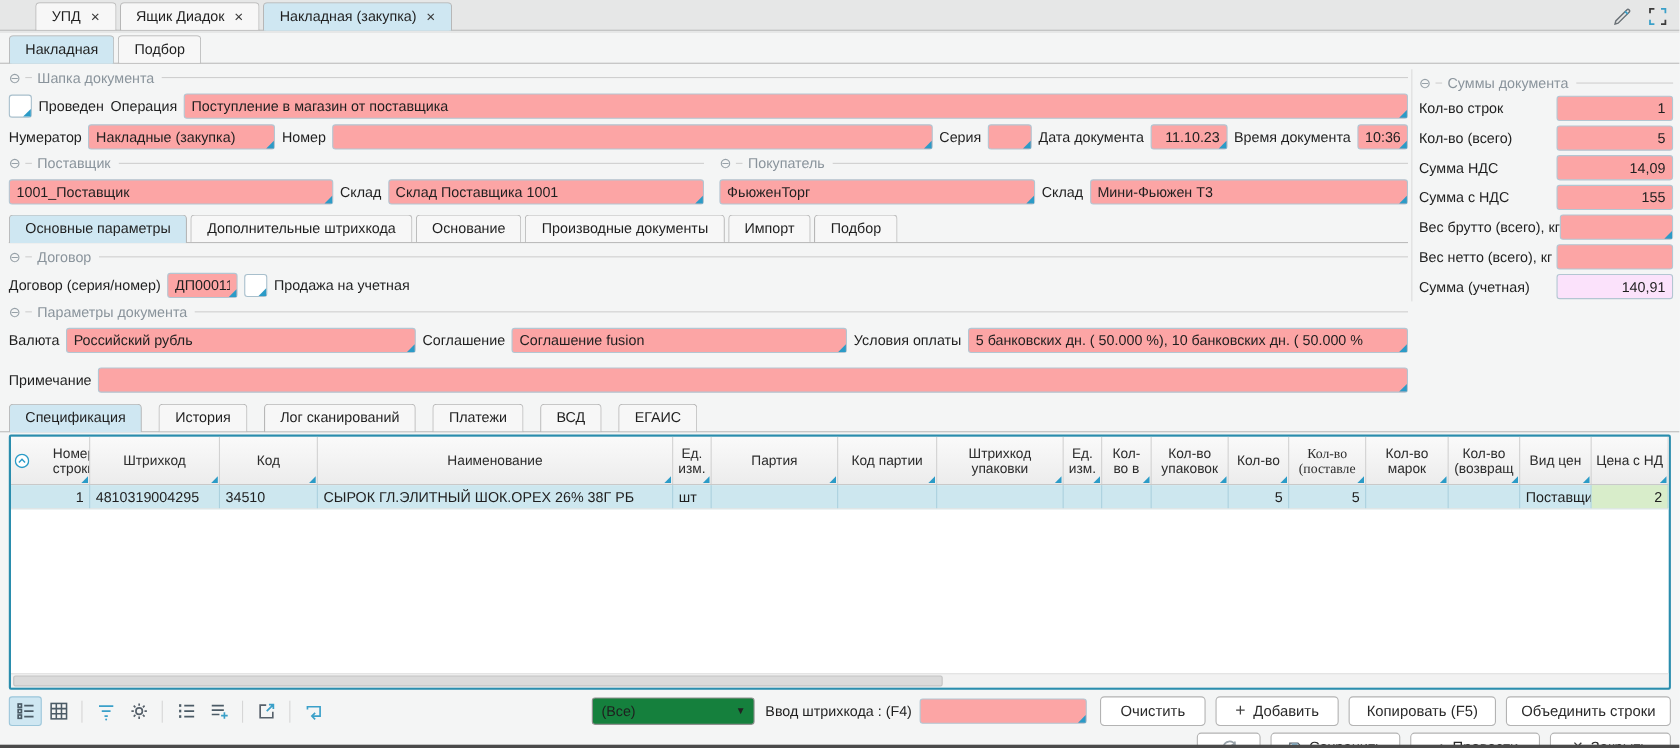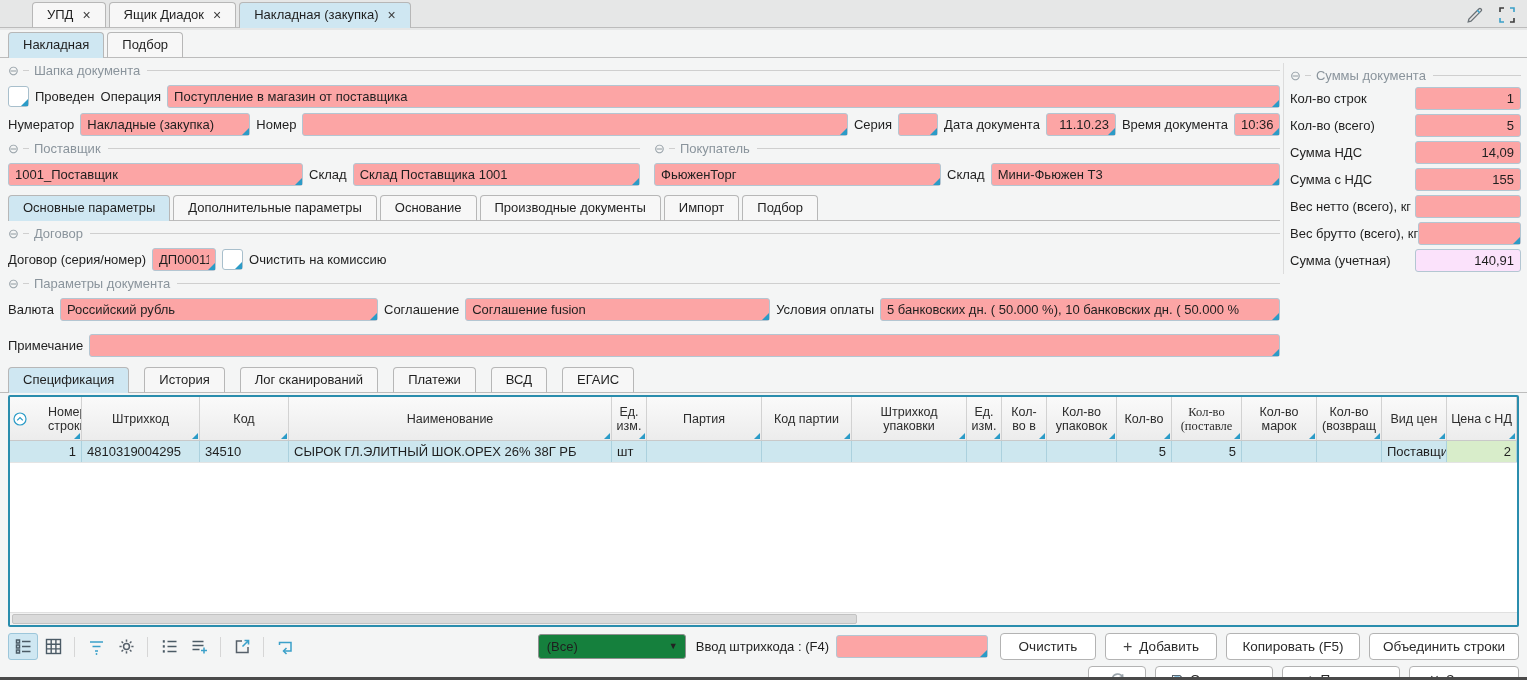--- a/index.html
+++ b/index.html
@@ -205,21 +205,21 @@
                 </span>
             </div>
           </div>
         </div>
 
         <div class="tabstrip" style="margin-top:7px; padding-left:0;">
           <div class="tab active">
               <span>Основные параметры</span>
             </div>
           <div class="tab">
-              <span>Дополнительные параметры</span>
+              <span>Дополнительные штрихкода</span>
             </div>
           <div class="tab">
               <span>Основание</span>
             </div>
           <div class="tab">
               <span>Производные документы</span>
             </div>
           <div class="tab">
               <span>Импорт</span>
             </div>
@@ -233,21 +233,21 @@
           <span class="pre-line"></span>
           <span class="text">Договор</span>
           <span class="line"></span>
         </div>
         <div class="frow">
           <span class="lbl">Договор (серия/номер)</span>
           <span class="fw corner" style="width:64px;">
               <input readonly="" value="ДП00011" style="">
             </span>
           <span class="cb"></span>
-          <span class="lbl">Очистить на комиссию</span>
+          <span class="lbl">Продажа на учетная</span>
         </div>
 
         <div class="legend">
           <span class="glyph">⊖</span>
           <span class="pre-line"></span>
           <span class="text">Параметры документа</span>
           <span class="line"></span>
         </div>
         <div class="frow">
           <span class="lbl">Валюта</span>
@@ -297,28 +297,28 @@
               <input readonly="" value="14,09" style="">
             </span>
           </div>
         <div class="trow">
             <span class="lbl">Сумма с НДС</span>
           <span class="fw">
               <input readonly="" value="155" style="">
             </span>
           </div>
         <div class="trow">
+            <span class="lbl">Вес брутто (всего), кг</span>
+          <span class="fw corner">
+              <input readonly="" value="" style="">
+            </span>
+          </div>
+        <div class="trow">
             <span class="lbl">Вес нетто (всего), кг</span>
           <span class="fw">
-              <input readonly="" value="" style="">
-            </span>
-          </div>
-        <div class="trow">
-            <span class="lbl">Вес брутто (всего), кг</span>
-          <span class="fw corner">
               <input readonly="" value="" style="">
             </span>
           </div>
         <div class="trow">
             <span class="lbl">Сумма (учетная)</span>
           <span class="fw">
               <input readonly="" class="pink" value="140,91" style="">
             </span>
           </div>
       </div>

